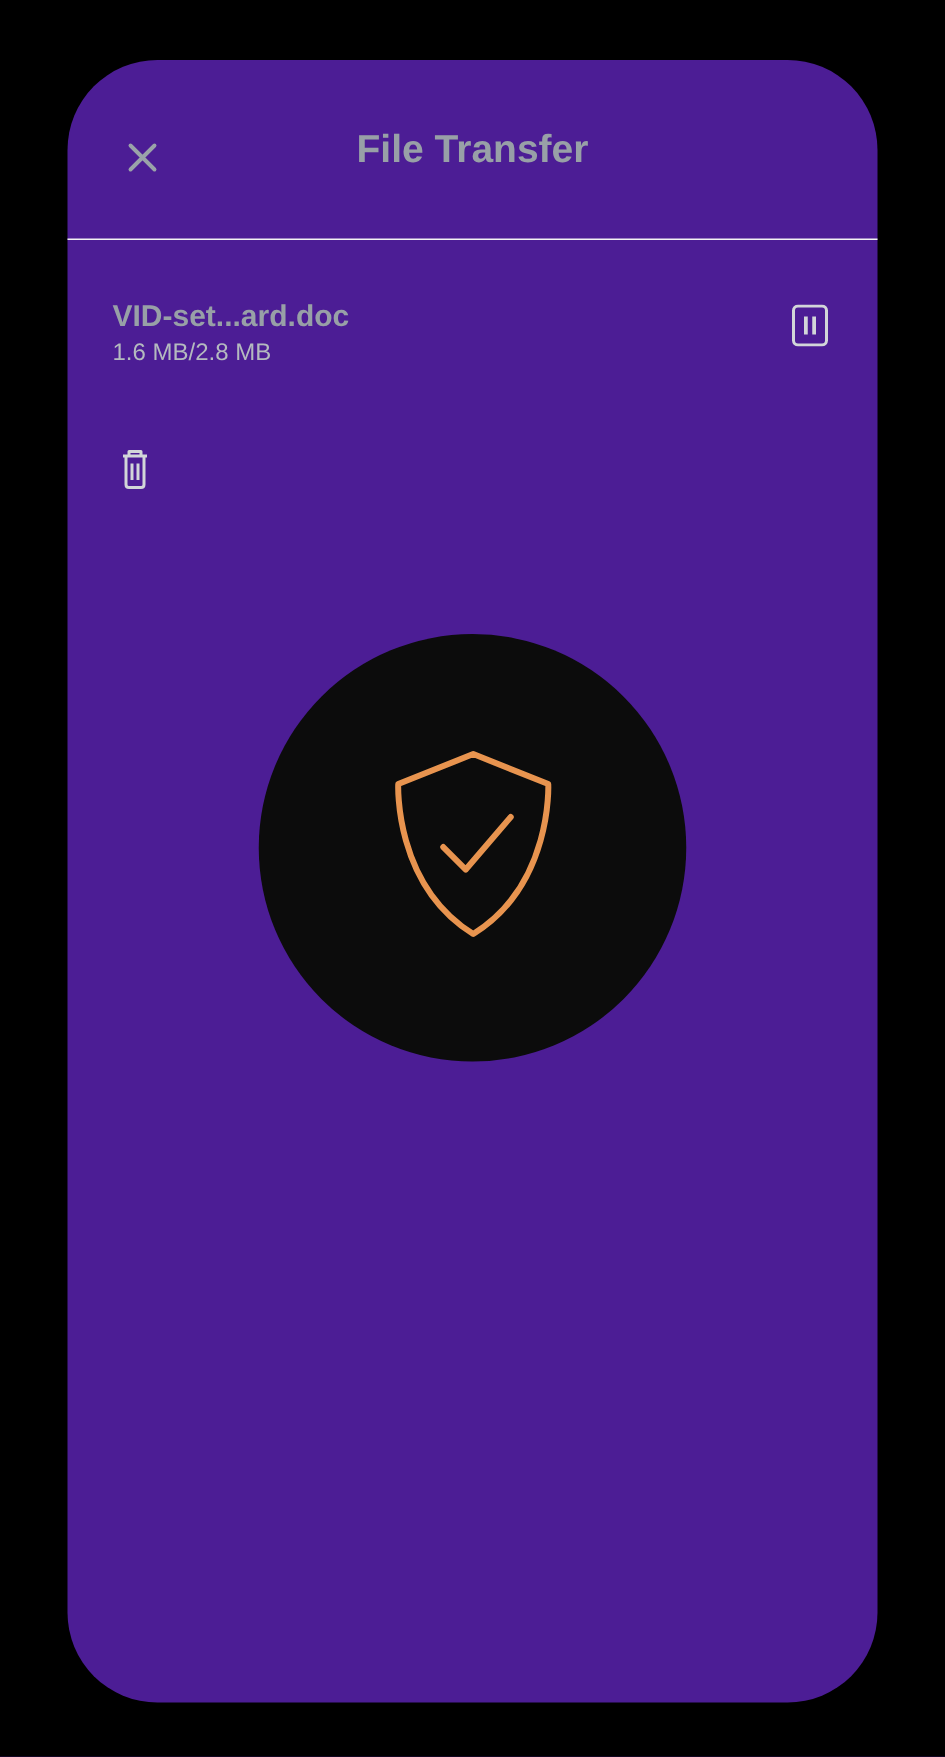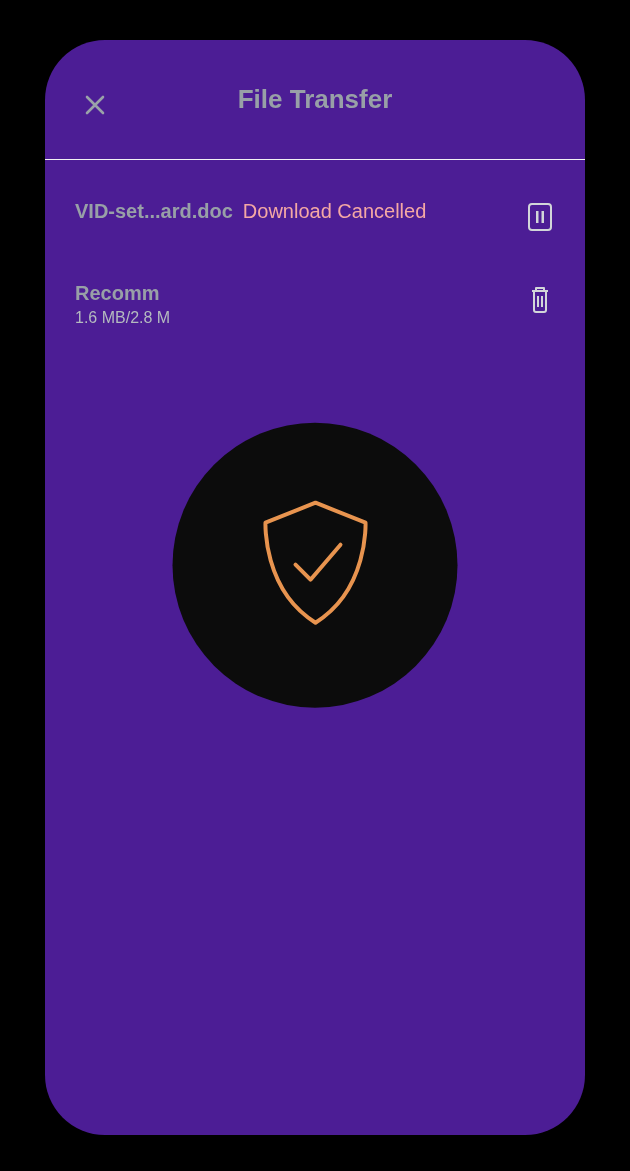--- a/index.html
+++ b/index.html
@@ -125,40 +125,34 @@
     </div>
     <div class="title">File Transfer</div>
   </div>
 
   <div class="file-list">
 
     <div class="file-row">
       <div class="file-meta">
         <div class="file-top">
           <span class="file-name">VID-set...ard.doc</span>
-          <span class="file-status status-cancelled">Download Cancelled</span>
         </div>
+        <span class="file-progress">1.6 MB/2.8 MB</span>
       </div>
       <div class="pause-btn">
         <svg width="24" height="28" viewBox="0 0 24 28">
           <rect x="1" y="1" width="22" height="26" rx="3" fill="none" stroke="#d2d6d9" stroke-width="2"></rect>
           <rect x="8" y="8" width="2.5" height="12" fill="#d2d6d9"></rect>
           <rect x="13.5" y="8" width="2.5" height="12" fill="#d2d6d9"></rect>
         </svg>
       </div>
     </div>
 
 
     <div class="file-row">
-      <div class="file-meta">
-        <div class="file-top">
-          <span class="file-name">Recomm</span>
-        </div>
-        <span class="file-progress">1.6 MB/2.8 M</span>
-      </div>
       <div class="pause-btn">
         <svg width="24" height="28" viewBox="0 0 24 28">
           <path d="M4 6 H20 M8 6 V3 H16 V6 M6 6 V25 Q6 27 8 27 H16 Q18 27 18 25 V6" fill="none" stroke="#d2d6d9" stroke-width="2" stroke-linejoin="round"></path>
           <line x1="10" y1="11" x2="10" y2="22" stroke="#d2d6d9" stroke-width="2"></line>
           <line x1="14" y1="11" x2="14" y2="22" stroke="#d2d6d9" stroke-width="2"></line>
         </svg>
       </div>
     </div>
 
   </div>

